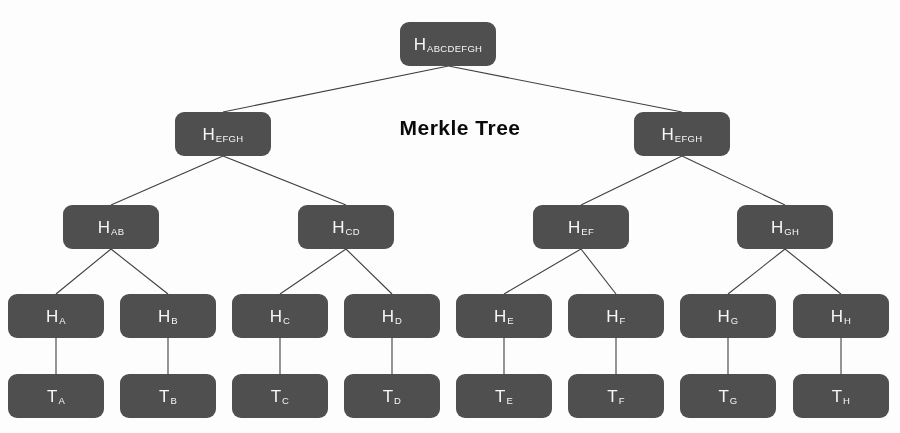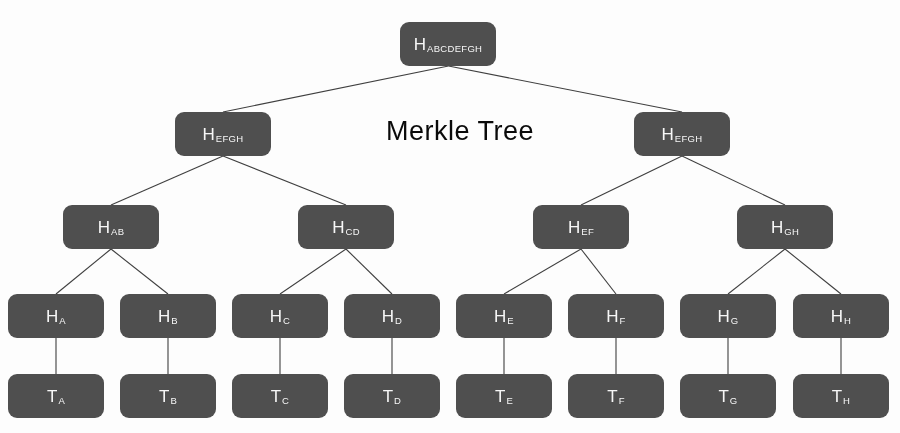--- a/index.html
+++ b/index.html
@@ -25,21 +25,21 @@
     color:var(--node-text);
     display:flex;align-items:center;justify-content:center;
     box-sizing:border-box;
     user-select:none;
   }
   .node .main{font-size:17px;line-height:1;}
   .node .sub{font-size:9.5px;line-height:1;transform:translateY(5px);margin-left:1px;letter-spacing:.3px;}
   .diagram-title{
     position:absolute;left:340px;top:116px;width:240px;
     text-align:center;
-    font-size:27px;font-weight:normal;color:var(--title-text);
+    font-size:21px;font-weight:bold;color:var(--title-text);
     letter-spacing:.5px;
   }
   
   .p-root  {left:400px;top:22px;}
   .p-habcd {left:175px;top:112px;}
   .p-hefgh {left:634px;top:112px;}
   .p-hab   {left:63px; top:205px;}
   .p-hcd   {left:298px;top:205px;}
   .p-hef   {left:533px;top:205px;}
   .p-hgh   {left:737px;top:205px;}

